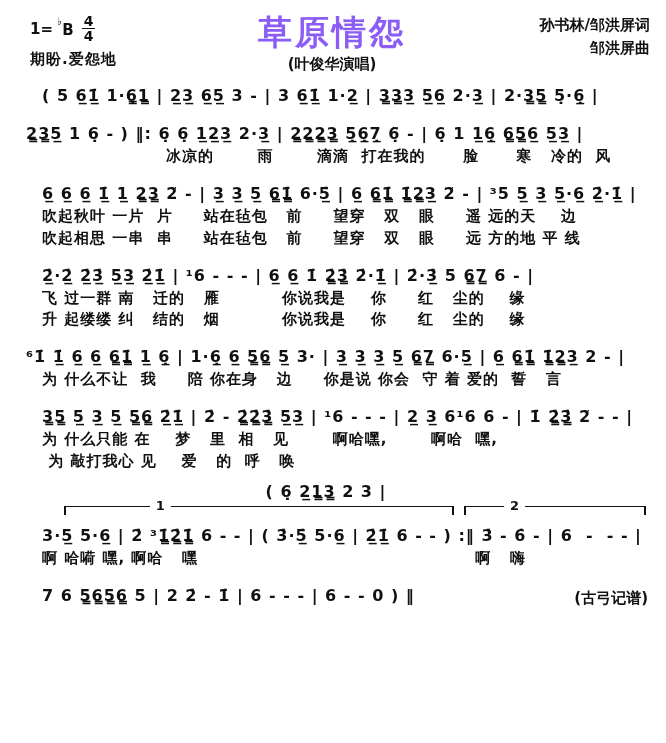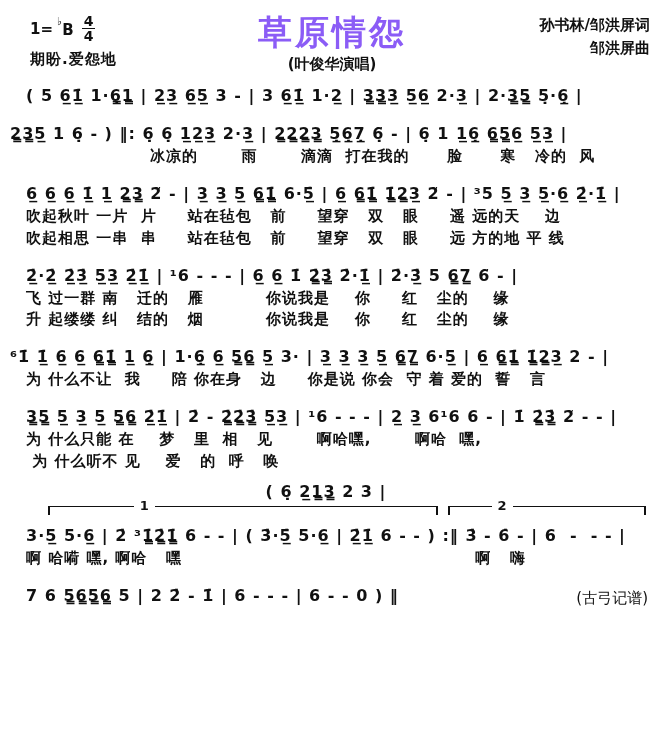--- a/index.html
+++ b/index.html
@@ -18,21 +18,21 @@
   .flat-sign{font-size:11px;vertical-align:super;position:relative;top:-4px;}
   .meter{display:inline-flex;flex-direction:column;align-items:center;line-height:1.02;
          font-size:14px;font-weight:700;margin-left:4px;}
   .meter .den{border-top:1.6px solid #111;padding:0 2px;}
   .meter .num{padding:0 2px;}
   .mood{font-size:15px;font-weight:700;margin-top:6px;letter-spacing:1px;}
   .title{font-size:34px;font-weight:700;letter-spacing:3px;color:#8b5cf6;line-height:1.1;}
   .subtitle{font-size:15px;font-weight:600;margin-top:4px;}
   .credit{font-size:15px;font-weight:600;line-height:1.55;}
   
-  .system{margin:0 0 14px 0;}
+  .system{margin:0 0 14px 16px;}
   .notes{
     font-size:16px;font-weight:700;letter-spacing:1px;
     white-space:pre;line-height:1.5;
   }
   .lyric{
     font-size:15px;font-weight:600;letter-spacing:1px;
     white-space:pre;line-height:1.45;
   }
   .pl140{padding-left:140px;}
   .pl16{padding-left:16px;}
@@ -47,21 +47,21 @@
   .volta::after{right:0;}
   .volta .volta-num{
     position:absolute;top:-9px;left:22%;background:#fff;padding:0 6px;
     font-size:13px;font-weight:700;
   }
   .v1{width:390px;}
   .v2{flex:1;}
   .lyric-split{display:flex;text-align:right;}
   .lyric-split .right{margin-left:auto;padding-right:130px;}
   .final-row{display:flex;align-items:flex-end;}
-  .final-row .transcriber{margin-left:auto;font-size:15px;font-weight:400;padding-right:8px;}
+  .final-row .transcriber{margin-left:auto;font-size:15px;font-weight:700;padding-right:8px;}
 </style>
 </head>
 <body>
 
 <div class="sheet">
 
   <div class="header">
     <div class="header-left">
       <div class="key-row">
         <span>1=</span>
@@ -105,21 +105,21 @@
   </div>
 
   <div class="system">
     <div class="notes">⁶1̇ 1̲̇ 6̲ 6̲ 6̳1̳̇ 1̲ 6̲̣ | 1·6̲̣ 6̲ 5̳6̳ 5̲ 3· | 3̲ 3̲ 3̲ 5̲ 6̳7̳ 6·5̲ | 6̲ 6̳1̳̇ 1̳̇2̳3̲ 2 - |</div>
     <div class="lyric pl16">为 什么不让  我     陪 你在身   边     你是说 你会  守 着 爱的  誓   言</div>
   </div>
 
   <div class="system">
     <div class="notes pl16">3̳5̳ 5̲ 3̲ 5̲ 5̳6̳ 2̲̇1̲̇ | 2̇ - 2̳̇2̳̇3̳̇ 5̲3̲ | ¹6 - - - | 2̲ 3̲ 6¹6 6 - | 1̇ 2̳̇3̳̇ 2̃ - - |</div>
     <div class="lyric pl16">为 什么只能 在    梦   里  相   见       啊哈嘿,       啊哈  嘿,</div>
-    <div class="lyric pl16"> 为 什么听不 见    爱   的  呼   唤</div>
+    <div class="lyric pl16"> 为 敲打我心 见    爱   的  呼   唤</div>
   </div>
 
   <div class="notes pickup-line">( 6̣ 2̲1̳3̳ 2 3 |</div>
 
   <div class="system">
     <div class="volta-row">
       <div class="volta v1">
         <span class="volta-num">1</span>
       </div>
       <div class="volta v2">

